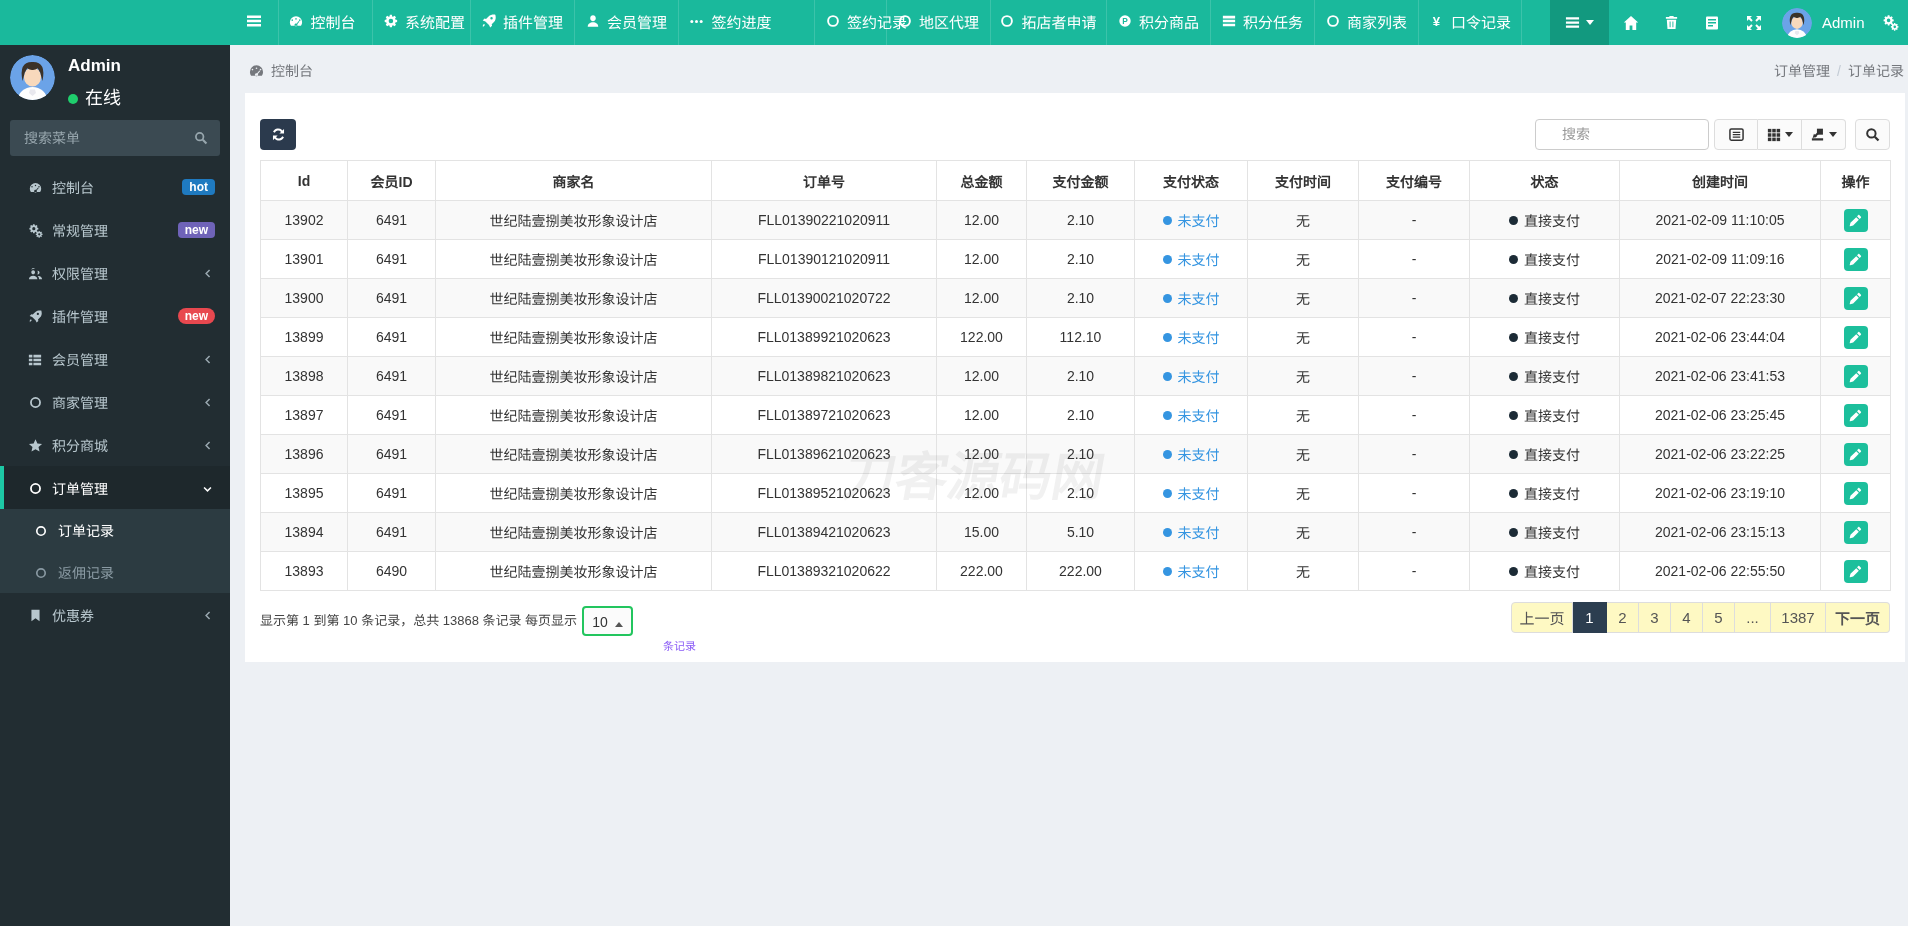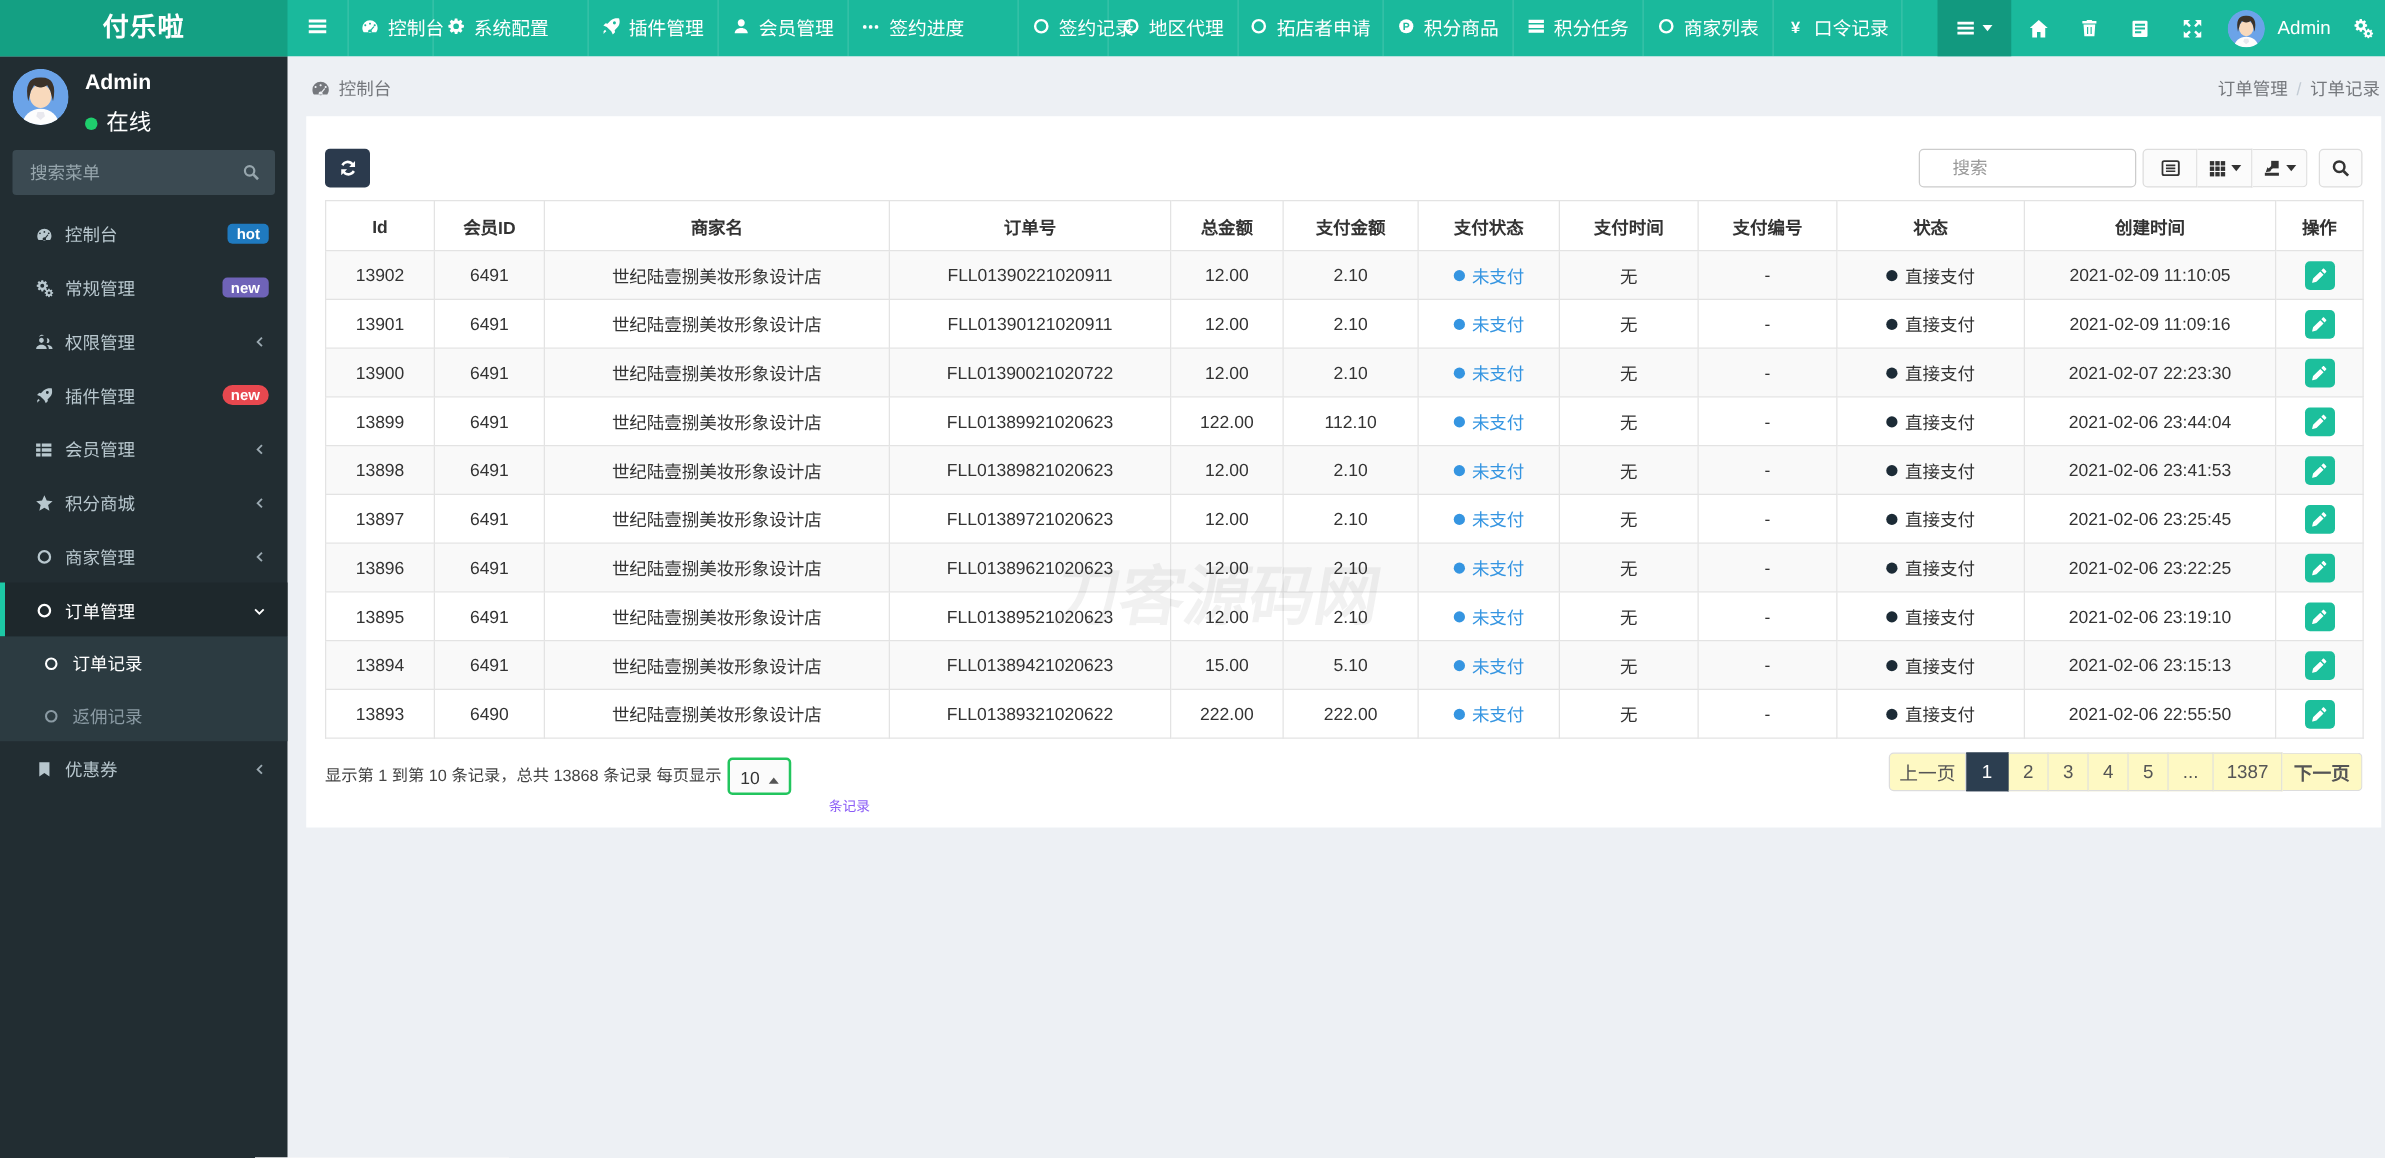--- a/index.html
+++ b/index.html
@@ -72,34 +72,33 @@
 .pg.active { background:#2c3e50; border-color:#2c3e50; color:#fff; }
 .pg.num { padding:0 6px; }
 
 
 #wm { position:absolute; left:615px; top:390px; font-size:52px; font-weight:bold; color:rgba(60,60,60,0.07); letter-spacing:0; transform:skewX(-10deg); z-index:5; }
 </style>
 </head>
 <body>
 
 <div id="topnav">
-  <div id="logo">付乐啦</div>
   <div id="navitems">
       <div class="nav-item" style="left:230px;width:48px;border-left:none;">
         <svg class="ico" width="16" height="16" viewBox="0 0 16 16">
           <path fill="#fff" d="M1 2.5h14v2.4H1zM1 6.8h14v2.4H1zM1 11.1h14v2.4H1z"></path>
         </svg>
       </div>
 <div class="nav-item" style="left:278px;width:88px;">
         <svg class="ico" width="14" height="14" viewBox="0 0 16 16">
           <path fill="#fff" d="M8 2.5A7 7 0 0 0 1 9.5c0 1.5.5 2.9 1.3 4h11.4A6.97 6.97 0 0 0 15 9.5a7 7 0 0 0-7-7zm0 2.2c.5 0 .9.4.9.9s-.4.9-.9.9-.9-.4-.9-.9.4-.9.9-.9zM3.7 6.1c.5 0 .9.4.9.9s-.4.9-.9.9-.9-.4-.9-.9.4-.9.9-.9zm8.6 0c.5 0 .9.4.9.9s-.4.9-.9.9-.9-.4-.9-.9.4-.9.9-.9zm-1.2 2 .9.5-2.6 3.1c.2.2.3.5.3.8 0 .9-.8 1.6-1.7 1.6s-1.7-.7-1.7-1.6c0-.9.8-1.6 1.7-1.6.2 0 .4 0 .6.1l2.5-2.9z"></path>
         </svg>
         <span>控制台</span>
       </div>
-<div class="nav-item" style="left:346px;width:104px;">
+<div class="nav-item" style="left:372px;width:104px;">
         <svg class="ico" width="14" height="14" viewBox="0 0 16 16">
           <path fill="#fff" d="M15 9.2V6.8l-2-.4a5 5 0 0 0-.4-.9l1.1-1.7L12 2.1l-1.7 1.1-1-.4L9 .9H6.7l-.4 1.9c-.3.1-.6.2-.9.4L3.7 2.1 2 3.8l1.1 1.7c-.2.3-.3.6-.4.9l-1.9.4v2.4l1.9.4c.1.3.3.6.4.9L2 12.2l1.7 1.7 1.7-1.1c.3.2.6.3.9.4l.4 1.9H9l.4-1.9c.3-.1.6-.2.9-.4l1.7 1.1 1.7-1.7-1.1-1.7c.2-.3.3-.6.4-.9l2-.4zM7.9 10.6a2.6 2.6 0 1 1 0-5.2 2.6 2.6 0 0 1 0 5.2z"></path>
         </svg>
         <span>系统配置</span>
       </div>
 <div class="nav-item" style="left:470px;width:104px;">
         <svg class="ico" width="14" height="14" viewBox="0 0 16 16">
           <path fill="#fff" d="M15.2.8S10.5-.3 7.2 3L4.6 5.6 2.9 5.2 0.8 7.3l3.1 1.3L8 12.5l1.4 3 2.1-2.1-.4-1.7L13.7 9C17 5.7 15.2.8 15.2.8zM10.9 6.3a1.4 1.4 0 1 1 0-2.8 1.4 1.4 0 0 1 0 2.8zM1 12.6l1.3-1.3 1.2 1.2-1.4 1.3L1 15.1v-2.5z"></path>
         </svg>
         <span>插件管理</span>
@@ -258,33 +257,33 @@
 <div class="m-item">
         <span class="micon"><svg class="ico" width="14" height="14" viewBox="0 0 16 16">
             <path fill="#b8c7ce" d="M1 2h4v3H1zM6.2 2H15v3H6.2zM1 6.5h4v3H1zM6.2 6.5H15v3H6.2zM1 11h4v3H1zM6.2 11H15v3H6.2z"></path>
           </svg></span>
         <span>会员管理</span>
         <span class="chev"><svg class="ico" width="10" height="11" viewBox="0 0 16 16">
             <path fill="none" stroke="#9aa8b0" stroke-width="2.4" d="M10.5 2.5 5 8l5.5 5.5"></path>
           </svg></span>
       </div>
 <div class="m-item">
+        <span class="micon"><svg class="ico" width="13" height="13" viewBox="0 0 16 16">
+            <circle cx="8" cy="8" r="5.6" fill="none" stroke="#b8c7ce" stroke-width="2.2"></circle>
+          </svg></span>
+        <span>商家管理</span>
+        <span class="chev"><svg class="ico" width="10" height="11" viewBox="0 0 16 16">
+            <path fill="none" stroke="#9aa8b0" stroke-width="2.4" d="M10.5 2.5 5 8l5.5 5.5"></path>
+          </svg></span>
+      </div>
+<div class="m-item">
         <span class="micon"><svg class="ico" width="15" height="15" viewBox="0 0 16 16">
             <path fill="#b8c7ce" d="M8 1.2 10 5.8l5 .5-3.8 3.3 1.1 4.9L8 11.9l-4.3 2.6 1.1-4.9L1 6.3l5-.5z"></path>
           </svg></span>
         <span>积分商城</span>
-        <span class="chev"><svg class="ico" width="10" height="11" viewBox="0 0 16 16">
-            <path fill="none" stroke="#9aa8b0" stroke-width="2.4" d="M10.5 2.5 5 8l5.5 5.5"></path>
-          </svg></span>
-      </div>
-<div class="m-item">
-        <span class="micon"><svg class="ico" width="13" height="13" viewBox="0 0 16 16">
-            <circle cx="8" cy="8" r="5.6" fill="none" stroke="#b8c7ce" stroke-width="2.2"></circle>
-          </svg></span>
-        <span>商家管理</span>
         <span class="chev"><svg class="ico" width="10" height="11" viewBox="0 0 16 16">
             <path fill="none" stroke="#9aa8b0" stroke-width="2.4" d="M10.5 2.5 5 8l5.5 5.5"></path>
           </svg></span>
       </div>
 <div class="m-item m-active">
         <span class="micon"><svg class="ico" width="13" height="13" viewBox="0 0 16 16">
             <circle cx="8" cy="8" r="5.6" fill="none" stroke="#fff" stroke-width="2.2"></circle>
           </svg></span>
         <span>订单管理</span>
         <span class="chev"><svg class="ico" width="11" height="10" viewBox="0 0 16 16">

